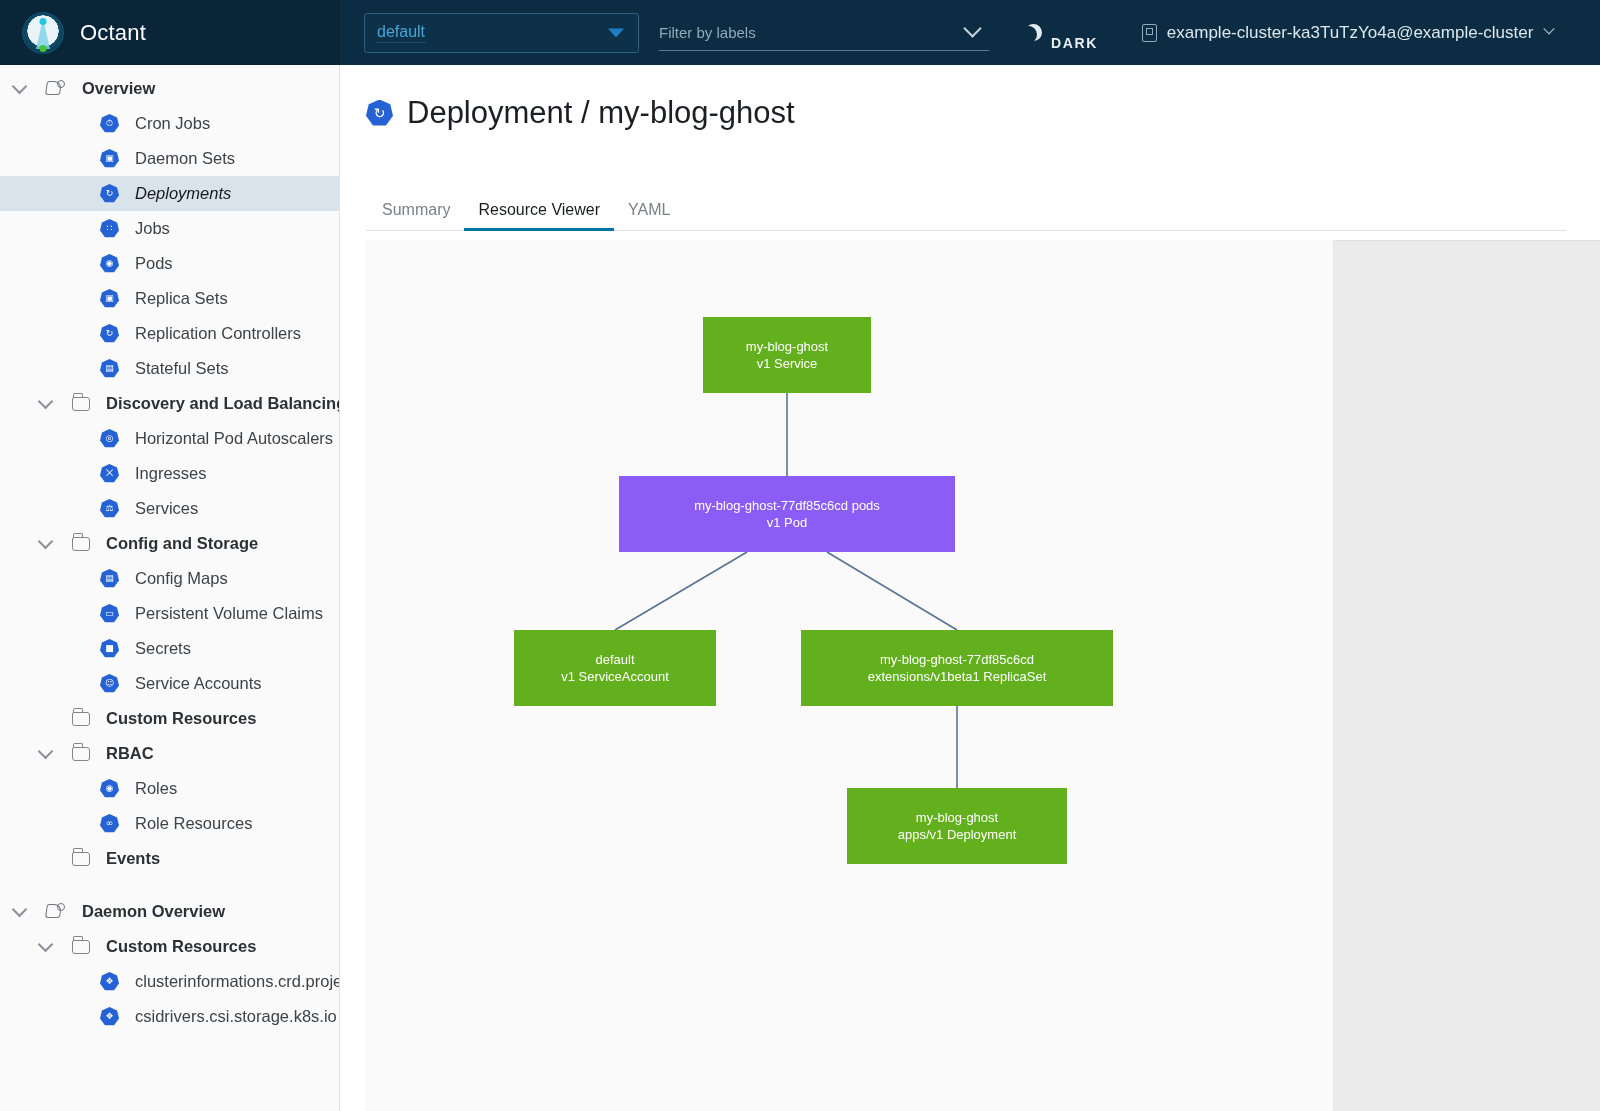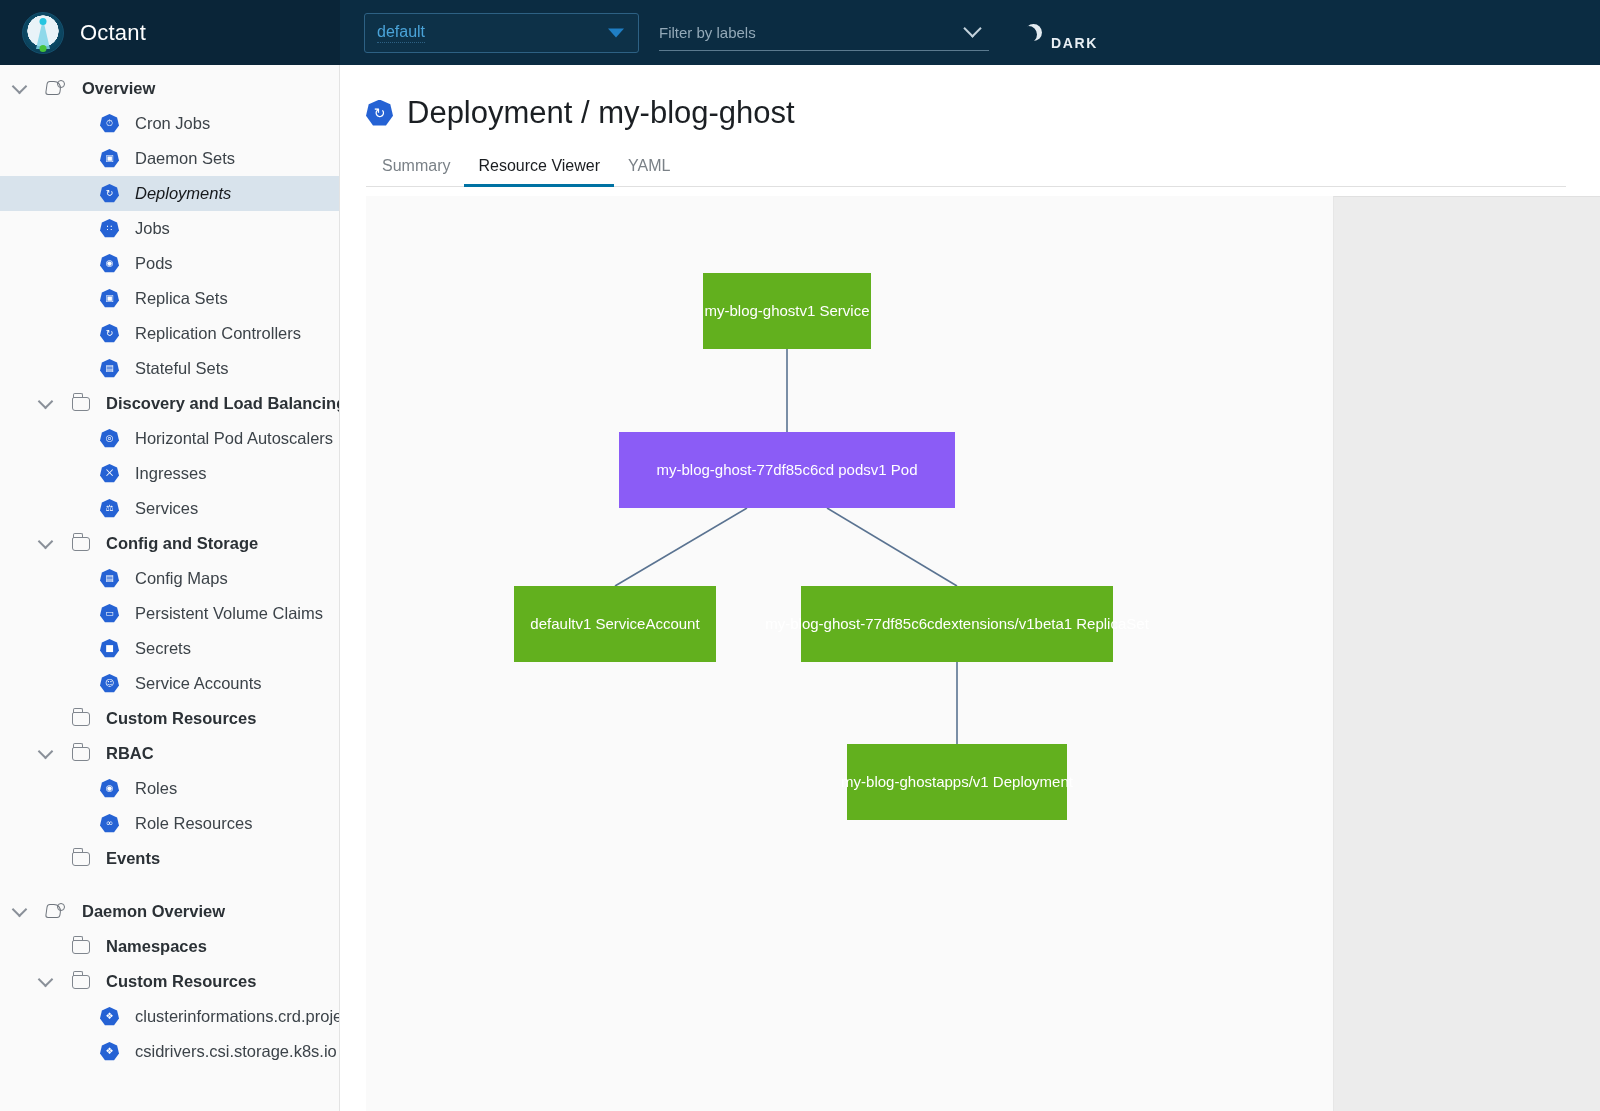--- a/index.html
+++ b/index.html
@@ -217,20 +217,21 @@
 
   .tabs {
     display: flex; gap: 0; margin-top: 22px;
     border-bottom: 1px solid #e0e0e0;
     width: 1200px;
   }
   .tab {
     font-size: 16px; color: #7a8187;
     padding: 4px 14px 11px 14px; cursor: pointer;
     position: relative;
+    margin-top: 44px;
   }
   .tab:first-child { padding-left: 16px; }
   .tab.active { color: #1a1d20; }
   .tab.active::after {
     content: ""; position: absolute; left: 0; right: 0; bottom: -1px;
     height: 3px; background: #0072a3;
   }
 
   .viewer {
     position: relative;
@@ -243,23 +244,23 @@
     width: 305px; height: 940px;
     background: #ececec;
     border-top: 1px solid #e0e0e0;
     border-left: 1px solid #e6e6e6;
   }
   .graph { position: absolute; inset: 0; }
   .graph svg { position: absolute; left: 0; top: 0; }
   .node {
     position: absolute;
     background: #62b01e;
-    display: flex; 
+    display: flex; flex-direction: column;
     align-items: center; justify-content: center;
-    color: #ffffff; font-size: 15px; line-height: 1.32;
+    color: #ffffff; font-size: 13px; line-height: 1.32;
     text-align: center; cursor: pointer;
     padding: 0 17px; white-space: nowrap;
   }
 </style>
 </head>
 <body>
 
 <div class="header">
 
   <div class="brand">
@@ -275,20 +276,25 @@
   <div class="label-filter">
     <span class="ph">Filter by labels</span>
     <span class="chev"></span>
   </div>
 
   <div class="dark-toggle">
     <span class="moon"></span>
     <span class="dark-label">DARK</span>
   </div>
 
+  <div class="cluster-sel">
+    <span class="cluster-icon"></span>
+    <span class="cluster-name">example-cluster-ka3TuTzYo4a@example-cluster</span>
+    <span class="cluster-caret"></span>
+  </div>
 </div>
 
 <nav class="sidebar" id="sidebar">
     <div class="nav-row gap indent-0">
       <span class="caret-slot">
         <span class="nav-caret"></span>
       </span>
       <span class="ov-icon"></span>
       <span class="nav-label bold">Overview</span>
     </div>
@@ -442,25 +448,20 @@
       <span class="folder"></span>
       <span class="nav-label bold">Events</span>
     </div>
     <div class="spacer"></div>
     <div class="nav-row gap indent-0">
       <span class="caret-slot">
         <span class="nav-caret"></span>
       </span>
       <span class="ov-icon"></span>
       <span class="nav-label bold">Daemon Overview</span>
-    </div>
-    <div class="nav-row gap indent-1">
-      <span class="caret-slot"></span>
-      <span class="folder"></span>
-      <span class="nav-label bold">Namespaces</span>
     </div>
     <div class="nav-row gap indent-1">
       <span class="caret-slot">
         <span class="nav-caret"></span>
       </span>
       <span class="folder"></span>
       <span class="nav-label bold">Custom Resources</span>
     </div>
     <div class="nav-row gap indent-2">
       <span class="caret-slot"></span>

